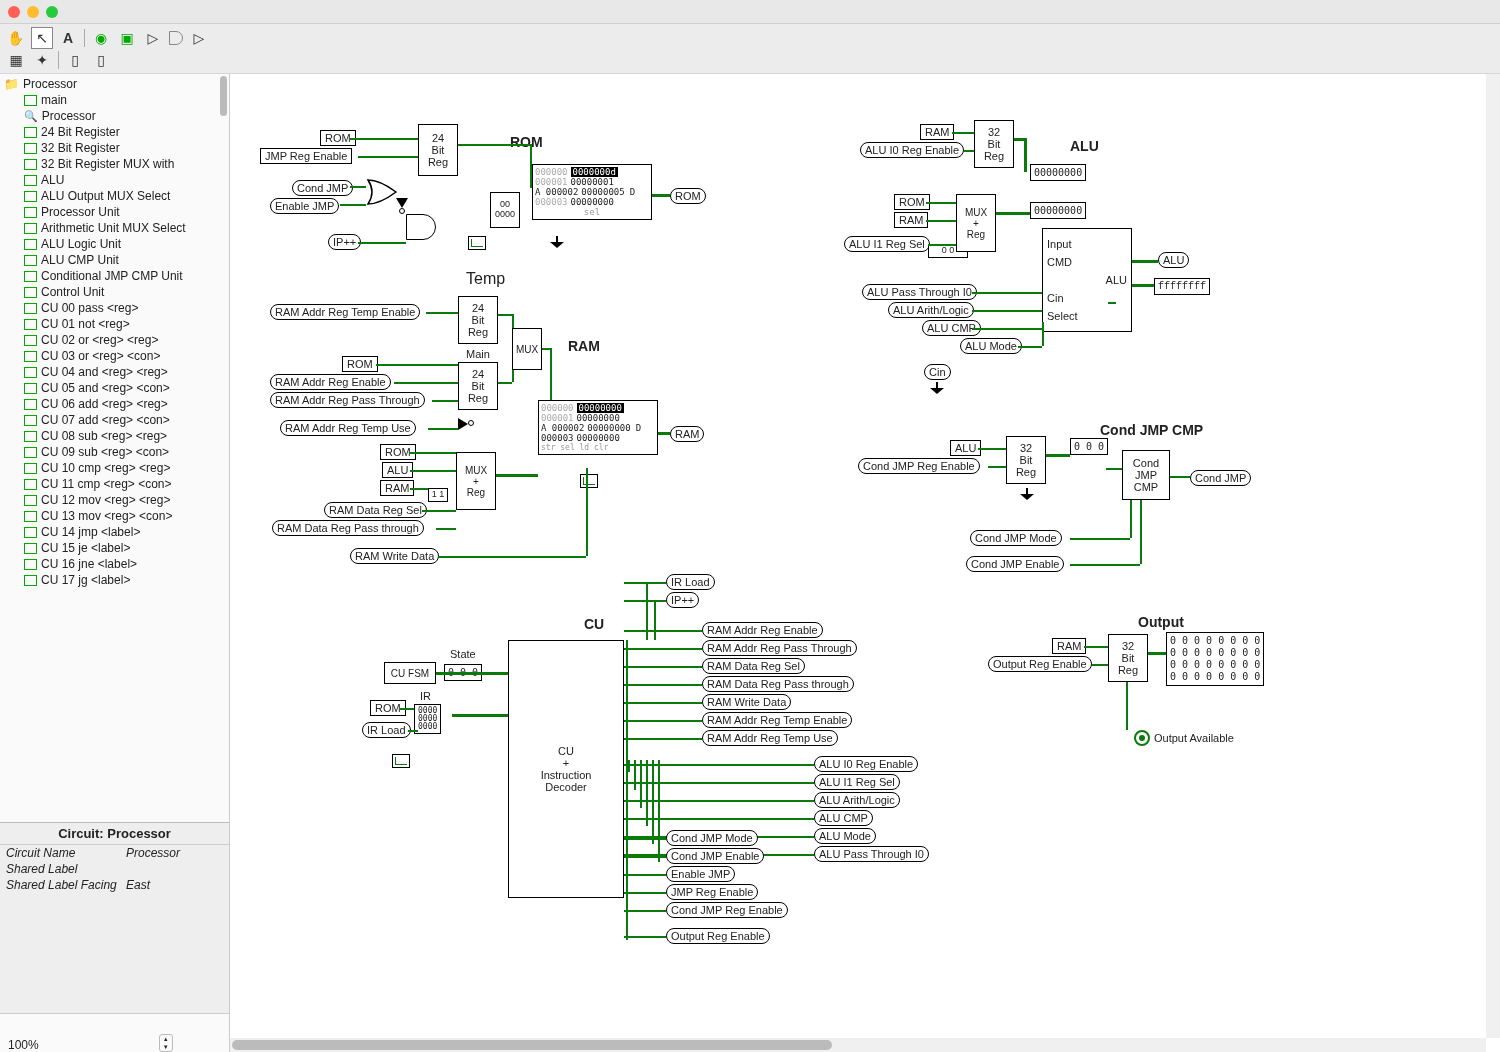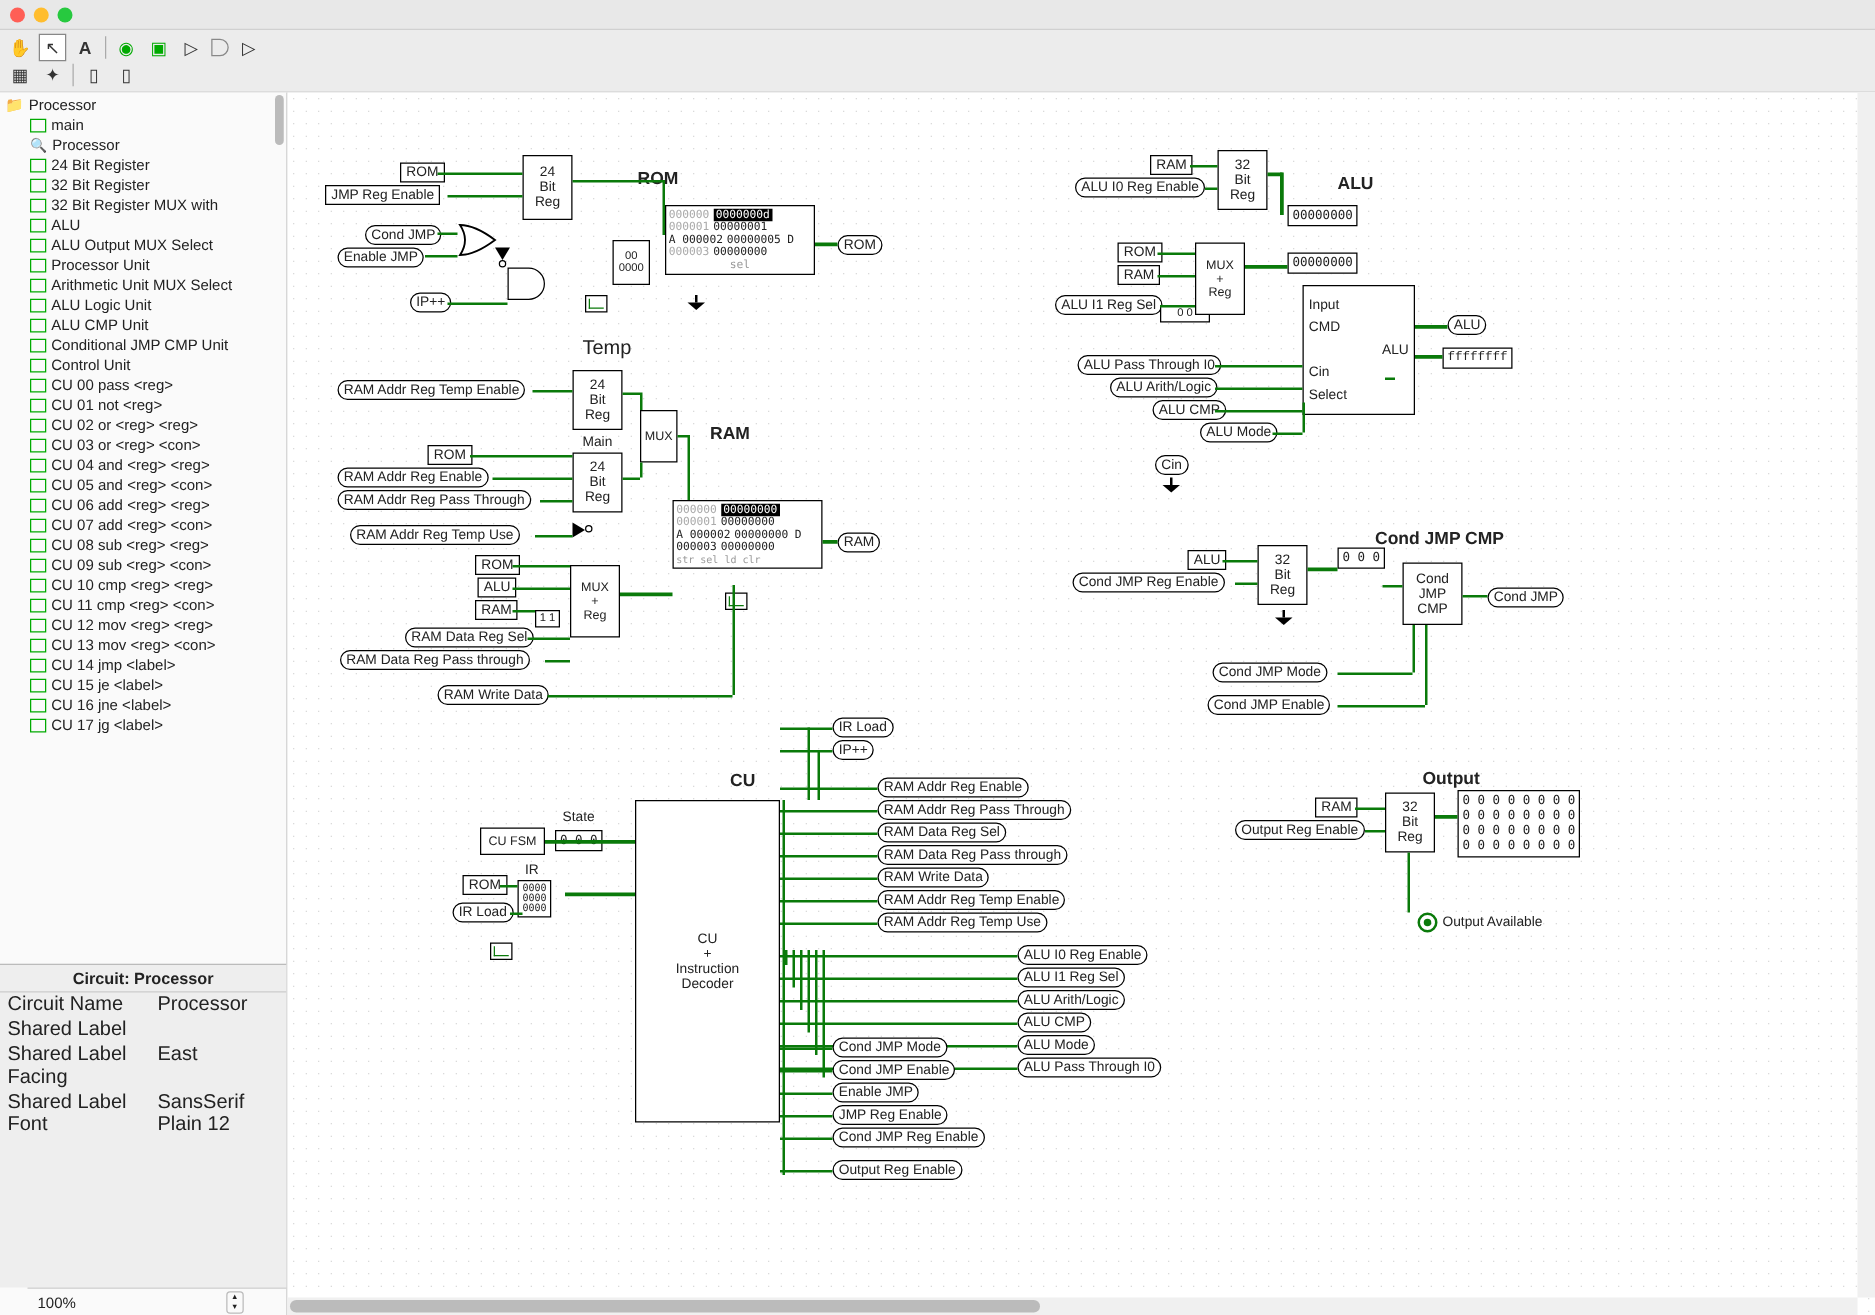--- a/index.html
+++ b/index.html
@@ -102,33 +102,33 @@
 .props-header {
   text-align: center;
   font-weight: bold;
   padding: 3px;
   border-bottom: 1px solid #ccc;
   font-size: 13px;
 }
 .prop-row {
   display: flex;
   padding: 1px 6px;
-  font-size: 16px;
+  font-size: 12px;
+  font-style: italic;
 }
 .prop-key { width: 120px; }
 .prop-val { flex: 1; }
 
 .statusbar {
-  height: 22px;
+  height: 39px;
   display: flex;
-  align-items: center;
+  align-items: flex-end;
   padding: 0 8px;
   border-top: 1px solid #ccc;
   font-size: 12px;
-  margin-left: 22px;
 }
 .zoom-stepper {
   width: 14px; height: 18px;
   border: 1px solid #bbb; border-radius: 3px;
   margin-left: 120px;
   display: flex; flex-direction: column;
   font-size: 6px; align-items: center; justify-content: space-around;
 }
 
 .canvas-wrap {
@@ -466,24 +466,20 @@
               <div class="prop-key">Circuit Name</div>
               <div class="prop-val">Processor</div>
             </div>
             <div class="prop-row">
               <div class="prop-key">Shared Label</div>
               <div class="prop-val"></div>
             </div>
             <div class="prop-row">
               <div class="prop-key">Shared Label Facing</div>
               <div class="prop-val">East</div>
-            </div>
-            <div class="prop-row">
-              <div class="prop-key">Shared Label Font</div>
-              <div class="prop-val">SansSerif Plain 12</div>
             </div>
           </div>
         <div style="height:120px;"></div>
       </div>
 
       <div class="statusbar">
         <span>100%</span>
         <span class="zoom-stepper">
             <span>▲</span>
             <span>▼</span>

